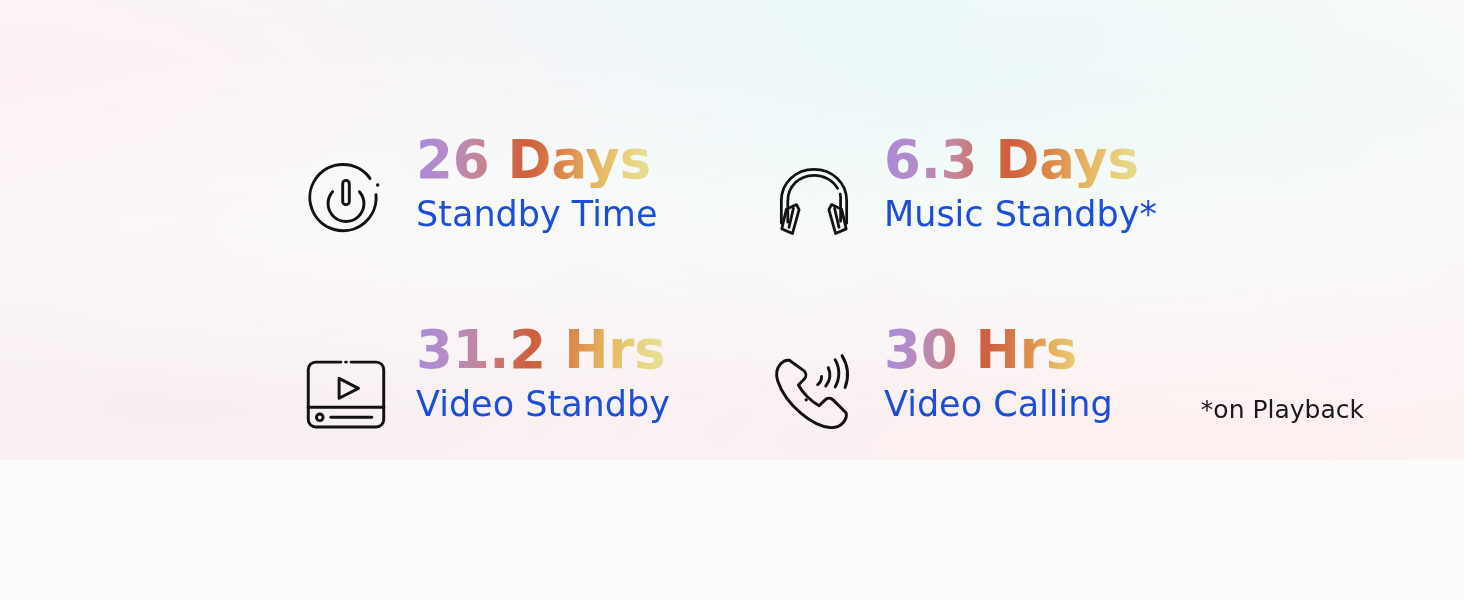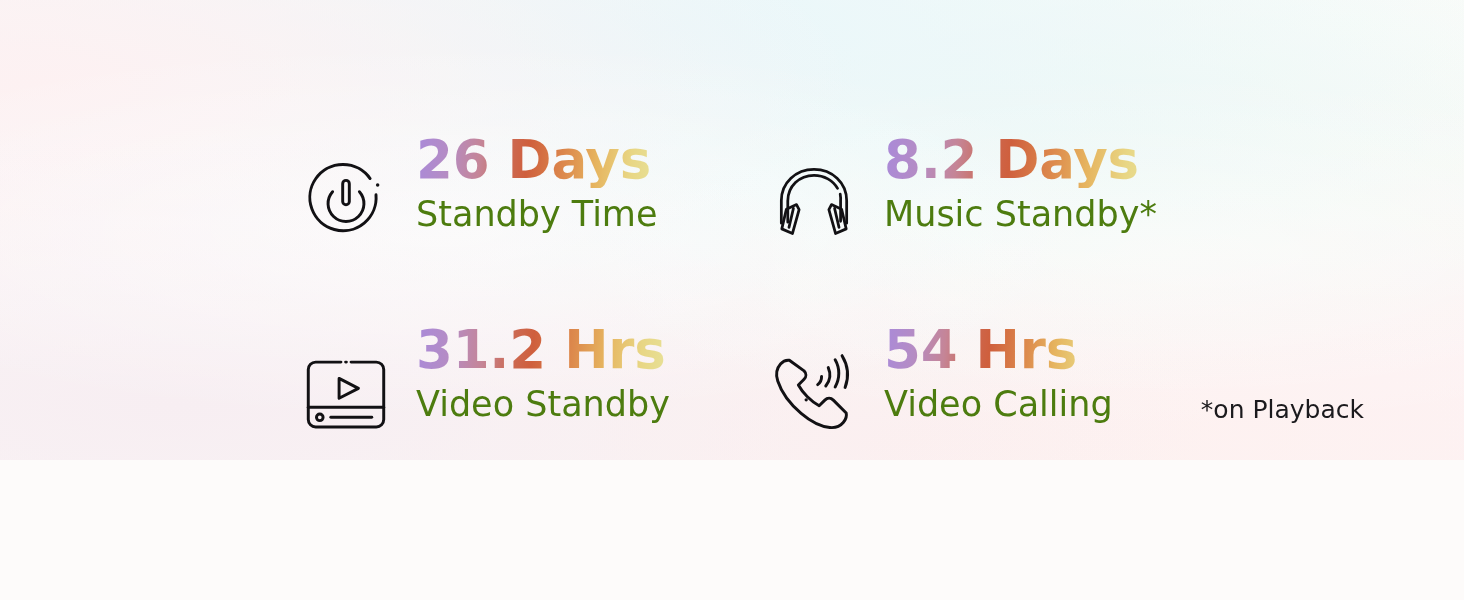--- a/index.html
+++ b/index.html
@@ -103,21 +103,21 @@
     -webkit-background-clip: text;
     background-clip: text;
     color: transparent;
     -webkit-text-fill-color: transparent;
   }
   .stat-label {
     font-family: "DejaVu Sans", sans-serif;
     font-size: 35px;
     font-weight: 400;
     line-height: 1.18;
-    color: #4d7c0f;
+    color: #1d4ed8;
     white-space: nowrap;
     margin-top: 6px;
   }
 
   
   .footnote {
     position: absolute;
     right: 100px;
     bottom: 36px;
     font-family: "DejaVu Sans", sans-serif;
@@ -158,21 +158,21 @@
           <path d="M14.5 73 V48.5 C14.5 28.8 30.4 14.5 50 14.5 C69.6 14.5 85.5 28.8 85.5 48.5 V73"></path>
           <path d="M21.5 72 V49 C21.5 32.6 34.2 21 50 21 C61.0 21 70.6 26.6 75.6 35.2"></path>
           <path d="M78.5 41.5 A 30 30 0 0 1 78.9 48.8 V71"></path>
           <path d="M31.0 52.8 L20.0 57.8 L15.0 79.2 L26.6 84.2 L33.8 58.2 Z"></path>
           <path d="M27.6 57.0 L22.8 77.6"></path>
           <path d="M69.0 52.8 L80.0 57.8 L85.0 79.2 L73.4 84.2 L66.2 58.2 Z"></path>
           <path d="M72.4 57.0 L77.2 77.6"></path>
         </svg>
       </div>
       <div class="stat-text">
-        <div class="stat-value">8.2 Days</div>
+        <div class="stat-value">6.3 Days</div>
         <div class="stat-label">Music Standby*</div>
       </div>
     </div>
 
     <div class="stat-item">
       <div class="stat-icon">
         <svg viewBox="0 0 100 100" fill="none" stroke="#121114" stroke-width="3.2" stroke-linecap="round" stroke-linejoin="round">
           <path d="M55.5 17.5 H83 C87.4 17.5 91 21.1 91 25.5 V80 C91 84.4 87.4 88 83 88 H17
                    C12.6 88 9 84.4 9 80 V25.5 C9 21.1 12.6 17.5 17 17.5 H44.5"></path>
           <path d="M49.6 17.5 H50.4"></path>
@@ -198,21 +198,21 @@
                    C55.6 65.0 49.0 61.4 42.8 55.2 C36.6 49.0 33.0 42.4 33.0 42.4
                    L39.2 36.2 C41.8 33.6 41.8 29.6 39.2 27.0 Z"></path>
           <circle cx="41.5" cy="58.5" r="1.8" fill="#121114" stroke="none"></circle>
           <path d="M54.0 42.0 A 10.5 10.5 0 0 0 58.2 33.2"></path>
           <path d="M62.8 43.5 A 19.5 19.5 0 0 0 65.5 23.5"></path>
           <path d="M73.0 44.5 A 29.5 29.5 0 0 0 73.0 15.0"></path>
           <path d="M83.8 45.0 A 39.5 39.5 0 0 0 80.5 10.5"></path>
         </svg>
       </div>
       <div class="stat-text">
-        <div class="stat-value">54 Hrs</div>
+        <div class="stat-value">30 Hrs</div>
         <div class="stat-label">Video Calling</div>
       </div>
     </div>
 
   </div>
 
   <div class="footnote">*on Playback</div>
 
 </div>
 

